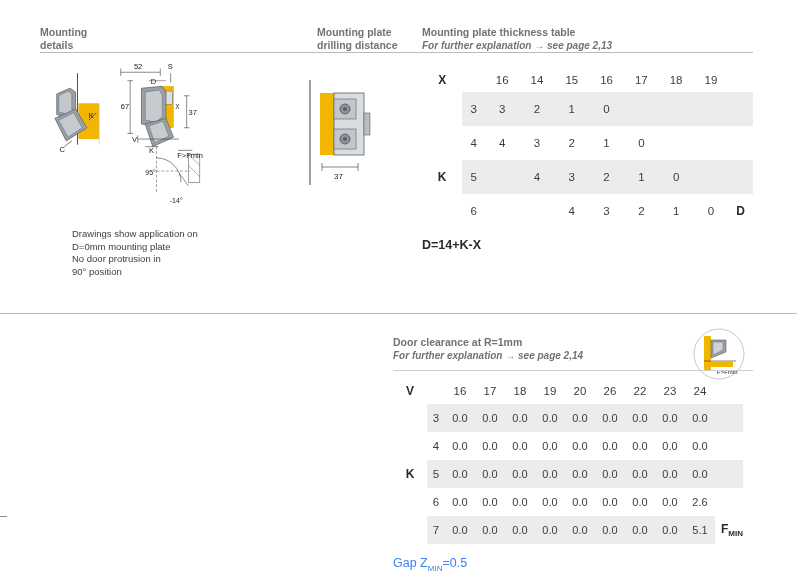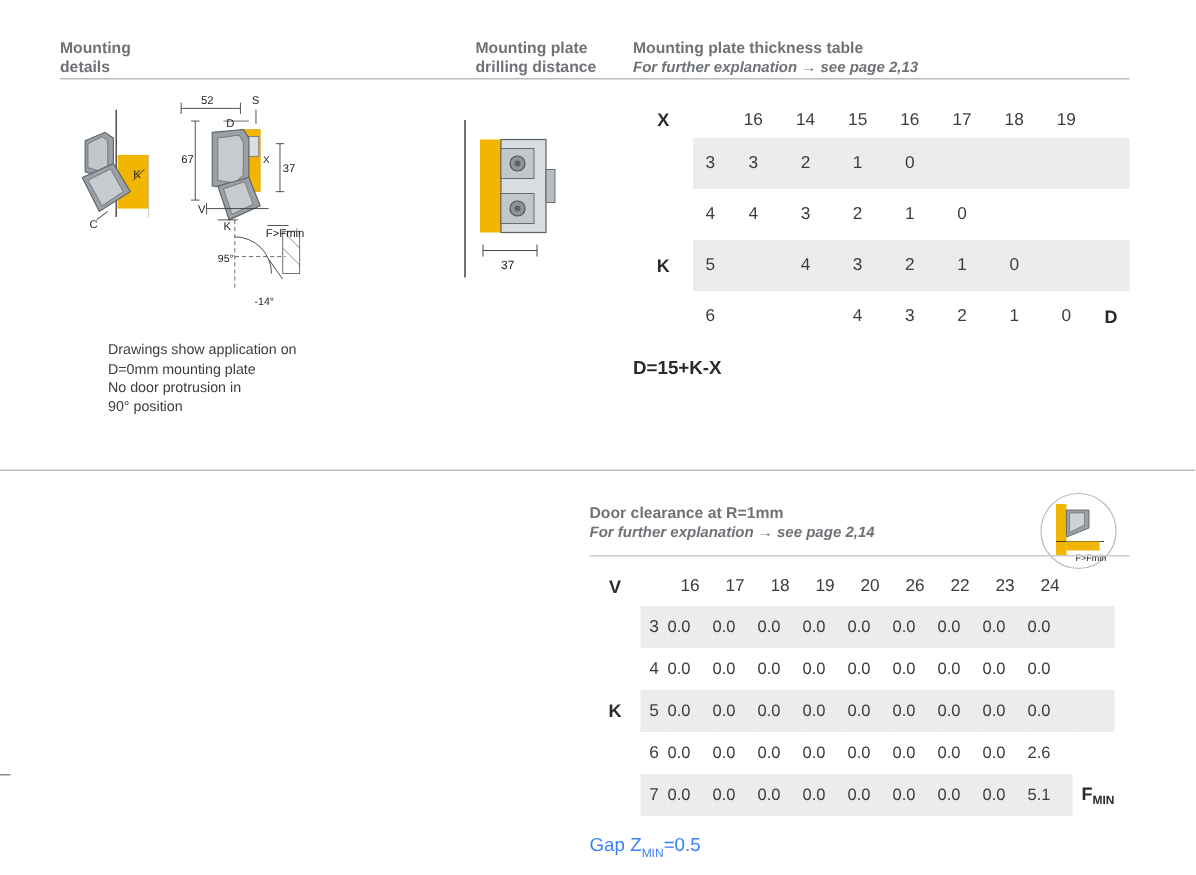--- a/index.html
+++ b/index.html
@@ -78,21 +78,21 @@
   #hdr-clear { position: absolute; left: 393px; top: 336px; width: 300px; }
   #rule-bot  { left: 393px; top: 370px; width: 360px; }
 
   #tbl-clear { position: absolute; left: 393px; top: 378px; }
   .t2 { font-size: 11.5px; color: #3a3d40; }
   .t2 td { padding: 0; font-weight: 400; }
   .t2 .axis-v { font-weight: 700; font-size: 12px; color: #2b2b2b; text-align: center; width: 34px; }
   .t2 .colhd { text-align: center; width: 30px; height: 26px; font-size: 11.5px; }
   .t2 .kcell { width: 20px; text-align: center; font-weight: 700; font-size: 12px; color: #2b2b2b; }
   .t2 .rowhd { width: 18px; text-align: center; font-size: 11.5px; }
-  .t2 .val { height: 28px; font-size: 11px; }
+  .t2 .val { text-align: center; height: 28px; font-size: 11px; }
   .t2 .fmin { font-weight: 700; font-size: 12px; color: #2b2b2b; padding-left: 6px; white-space: nowrap; }
   .gap {
     position: absolute; left: 393px; top: 556px;
     font-size: 12.5px; font-weight: 400; color: #3b82f6;
   }
 
   
   #drawing-corner { position: absolute; left: 690px; top: 328px; width: 58px; height: 52px; }
 
   
@@ -287,21 +287,21 @@
         <td class="val">3</td>
         <td class="val">2</td>
         <td class="val">1</td>
         <td class="val">0</td>
         <td class="dcell">D</td>
       </tr>
     </tbody>
       </table>
   </div>
 
-  <div class="formula">D=15+K-X</div>
+  <div class="formula">D=14+K-X</div>
 
   <div class="rule" id="rule-mid"></div>
 
   <div id="hdr-clear">
     <div class="hdr-label">Door clearance at R=1mm</div>
     <div class="hdr-sub">For further explanation → see page 2,14</div>
   </div>
 
   <svg id="drawing-corner" viewBox="0 0 58 52">
     <circle cx="29" cy="26" r="25" fill="#ffffff" stroke="#b9bcbf" stroke-width="0.8"></circle>

